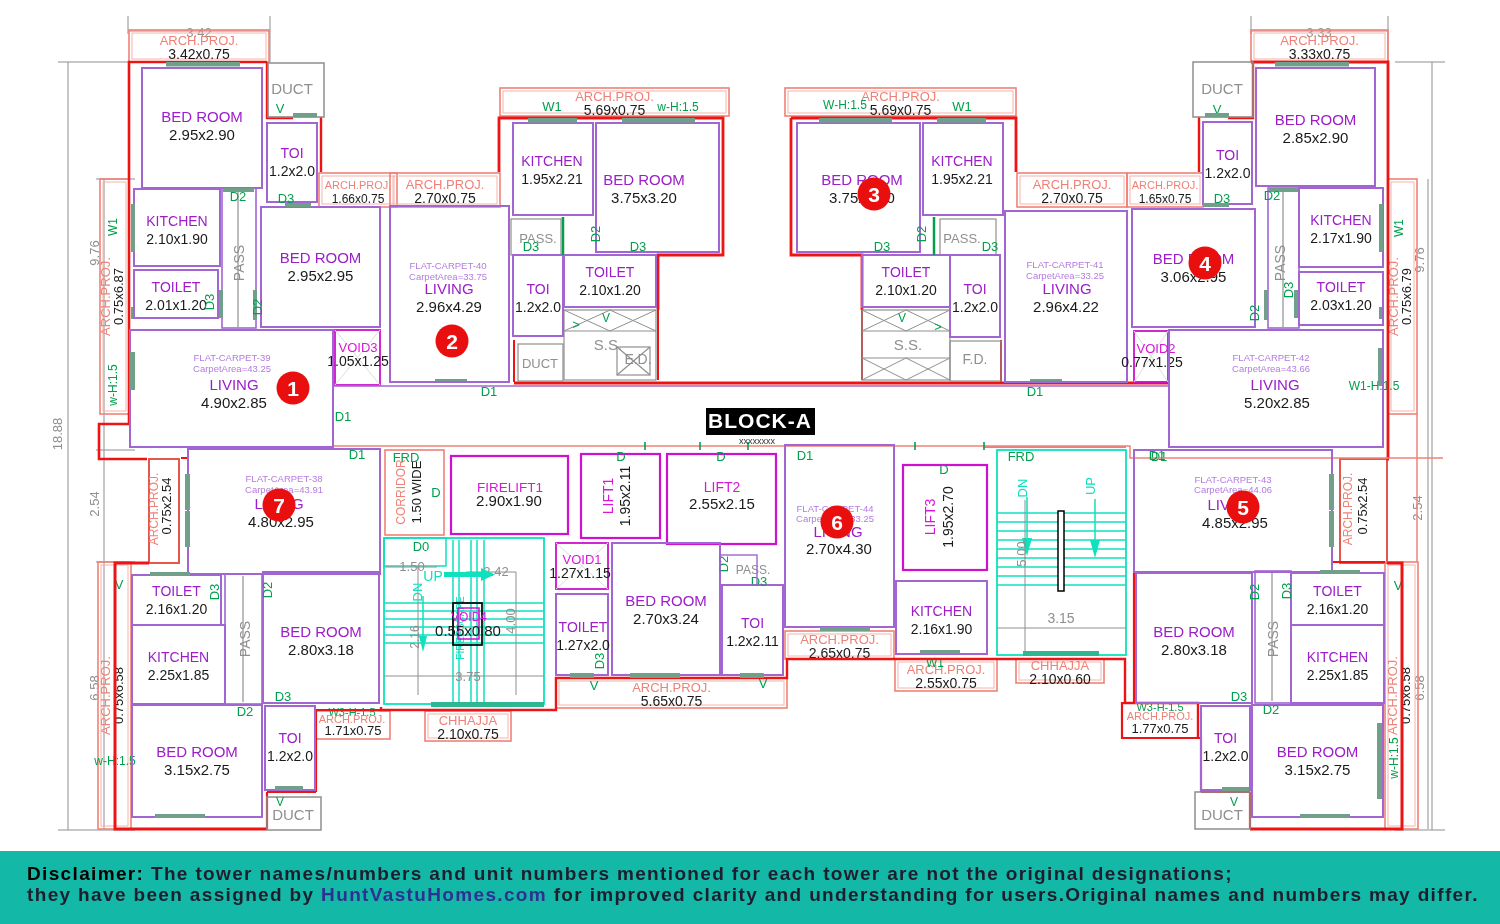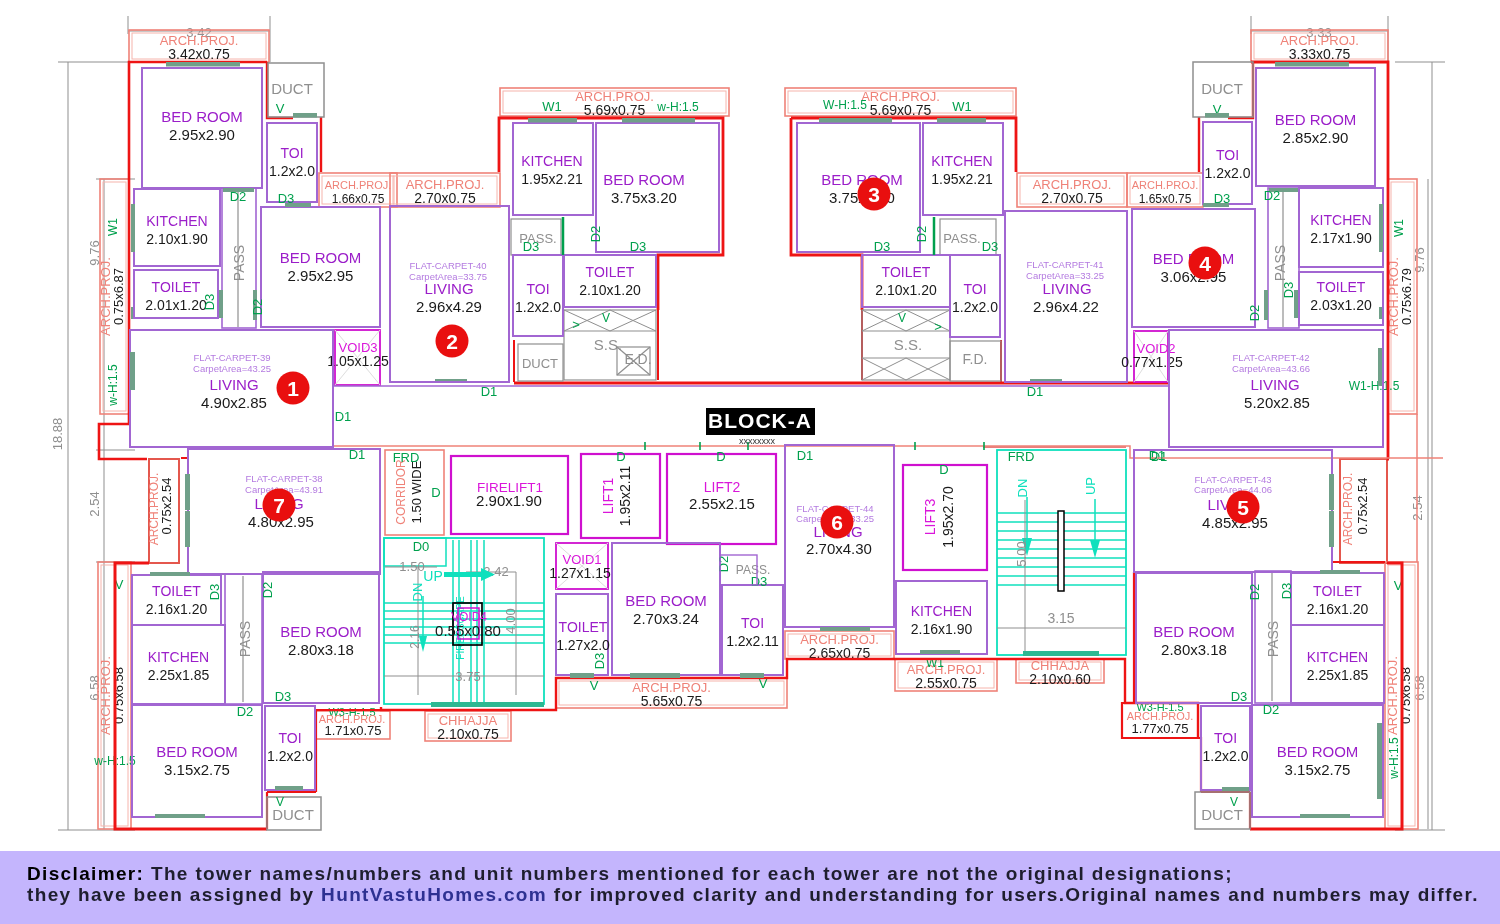--- a/index.html
+++ b/index.html
@@ -1,15 +1,15 @@
 <!DOCTYPE html>
 <html><head><meta charset="utf-8"><style>
 html,body{margin:0;padding:0;background:#ffffff;width:1500px;height:924px;overflow:hidden}
 .wrap{position:relative;width:1328px;height:924px;font-family:"Liberation Sans",sans-serif}
-.footer{position:absolute;left:0;top:851px;width:1500px;height:73px;background:#c4b5fd;}
+.footer{position:absolute;left:0;top:851px;width:1500px;height:73px;background:#14b8a6;}
 .footer p{margin:0;padding:12px 0 0 27px;font-size:19px;font-weight:bold;color:#1e1e2e;letter-spacing:1.35px;line-height:21px;}
 .footer .b{color:#000}
 .footer .u{color:#2e3192}
 </style></head>
 <body>
 <div class="wrap">
 <svg width="1500" height="924" viewBox="0 0 1500 924" font-family="Liberation Sans, sans-serif">
       <line x1="68" y1="62" x2="68" y2="830" stroke="#8f8f8f" stroke-width="1"></line>
 <line x1="58" y1="62" x2="135" y2="62" stroke="#8f8f8f" stroke-width="1"></line>
 <line x1="58" y1="830" x2="135" y2="830" stroke="#8f8f8f" stroke-width="1"></line>

